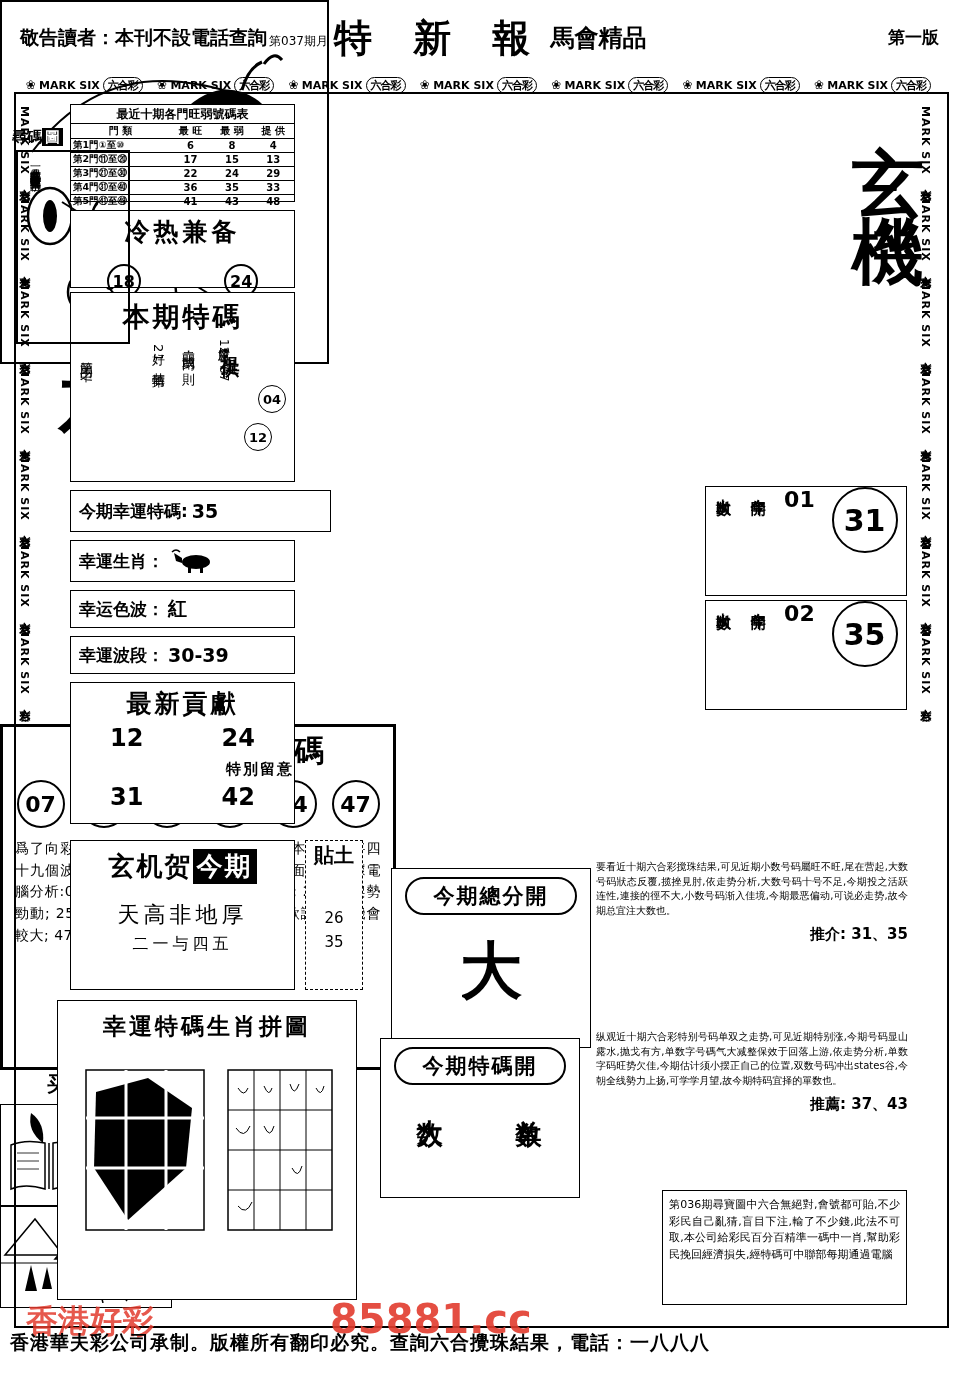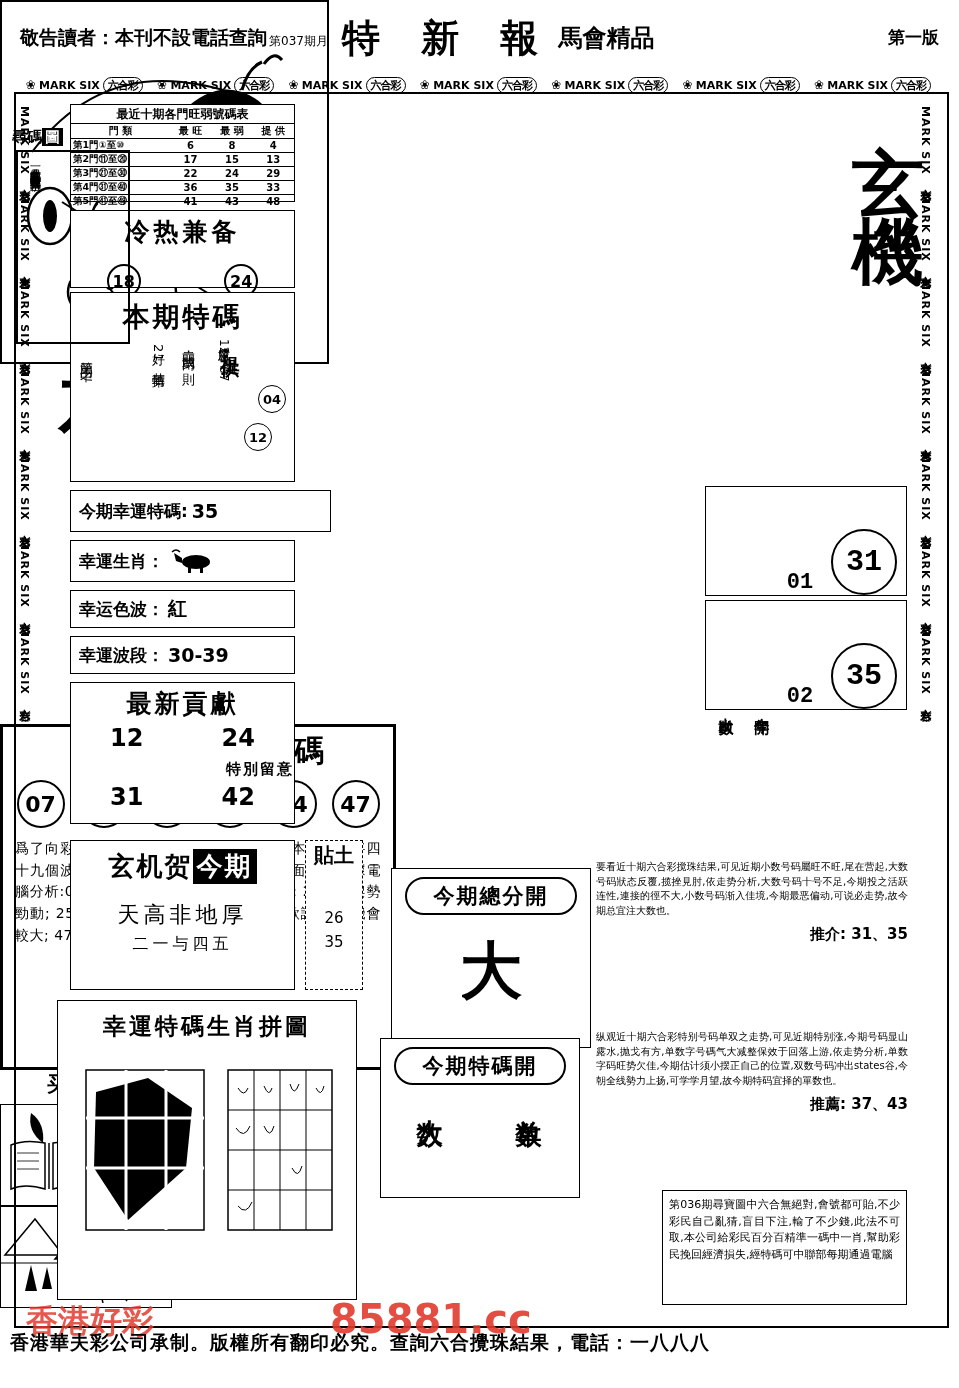--- a/index.html
+++ b/index.html
@@ -3,21 +3,21 @@
 <meta charset="utf-8">
 <style>
   html,body{margin:0;padding:0;background:#fff;}
   body{width:959px;height:1388px;font-family:"DejaVu Sans","Liberation Sans",sans-serif;color:#000;position:relative;overflow:hidden;}
   .page{position:absolute;inset:0;}
 
   
   .masthead{position:absolute;left:20px;top:14px;width:919px;height:48px;display:flex;align-items:center;}
   .mast-left{font-size:19px;font-weight:bold;white-space:nowrap;letter-spacing:0px;}
   .mast-issue{font-size:12px;margin-left:2px;line-height:1.0;display:inline-block;transform:translateY(3px);}
-  .mast-title{font-size:38px;font-weight:bold;letter-spacing:14px;margin-left:14px;white-space:nowrap;}
+  .mast-title{font-size:38px;font-weight:bold;letter-spacing:14px;margin-left:6px;white-space:nowrap;}
   .mast-sub{font-size:24px;font-weight:bold;margin-left:6px;white-space:nowrap;}
   .mast-edition{position:absolute;right:0;top:12px;font-size:17px;font-weight:bold;}
 
   
   .strip{position:absolute;left:26px;top:70px;width:905px;height:30px;display:flex;justify-content:space-between;align-items:center;}
   .mk{display:flex;align-items:center;font-size:11px;font-weight:bold;white-space:nowrap;}
   .mk .flower{margin-right:3px;font-size:12px;}
   .mk .cn{border:1.5px solid #000;border-radius:9px;padding:0 4px;margin-left:3px;font-size:11px;letter-spacing:-1px;}
 
   
@@ -101,21 +101,21 @@
   .analysis{left:305px;top:486px;width:390px;height:340px;border:3px solid #000;}
   .analysis .hdr{background:#fff;text-align:center;font-size:30px;font-weight:bold;letter-spacing:2px;margin-top:4px;}
   .analysis .balls{display:flex;justify-content:space-around;margin-top:8px;padding:0 6px;}
   .ball{border:2px solid #000;border-radius:50%;width:44px;height:44px;display:flex;align-items:center;justify-content:center;font-size:22px;font-weight:bold;}
   .analysis p{font-size:14px;line-height:1.55;margin:10px 12px 0 12px;text-align:justify;letter-spacing:0.5px;}
 
   
   .stat1{left:705px;top:486px;width:202px;height:110px;}
   .stat2{left:705px;top:600px;width:202px;height:110px;}
   .stat .lab{writing-mode:vertical-rl;font-size:15px;font-weight:bold;line-height:1.2;letter-spacing:1px;}
-  .stat{display:flex;align-items:flex-end;justify-content:space-around;font-family:Liberation Mono, monospace;}
+  .stat{display:flex;align-items:flex-start;justify-content:space-around;}
   .stat .num{font-size:22px;font-weight:bold;}
   .bigcirc{border:2px solid #000;border-radius:50%;width:62px;height:62px;display:flex;align-items:center;justify-content:center;font-size:30px;font-weight:bold;}
 
   
   .maida{left:705px;top:820px;width:202px;height:34px;}
   .maida .t{font-size:21px;font-weight:bold;text-align:center;letter-spacing:6px;}
   .txtblk{position:absolute;font-size:10px;line-height:1.45;}
   .txtblk p{margin:0;text-align:justify;}
   .rec{font-size:15px;font-weight:bold;text-align:right;}
 

